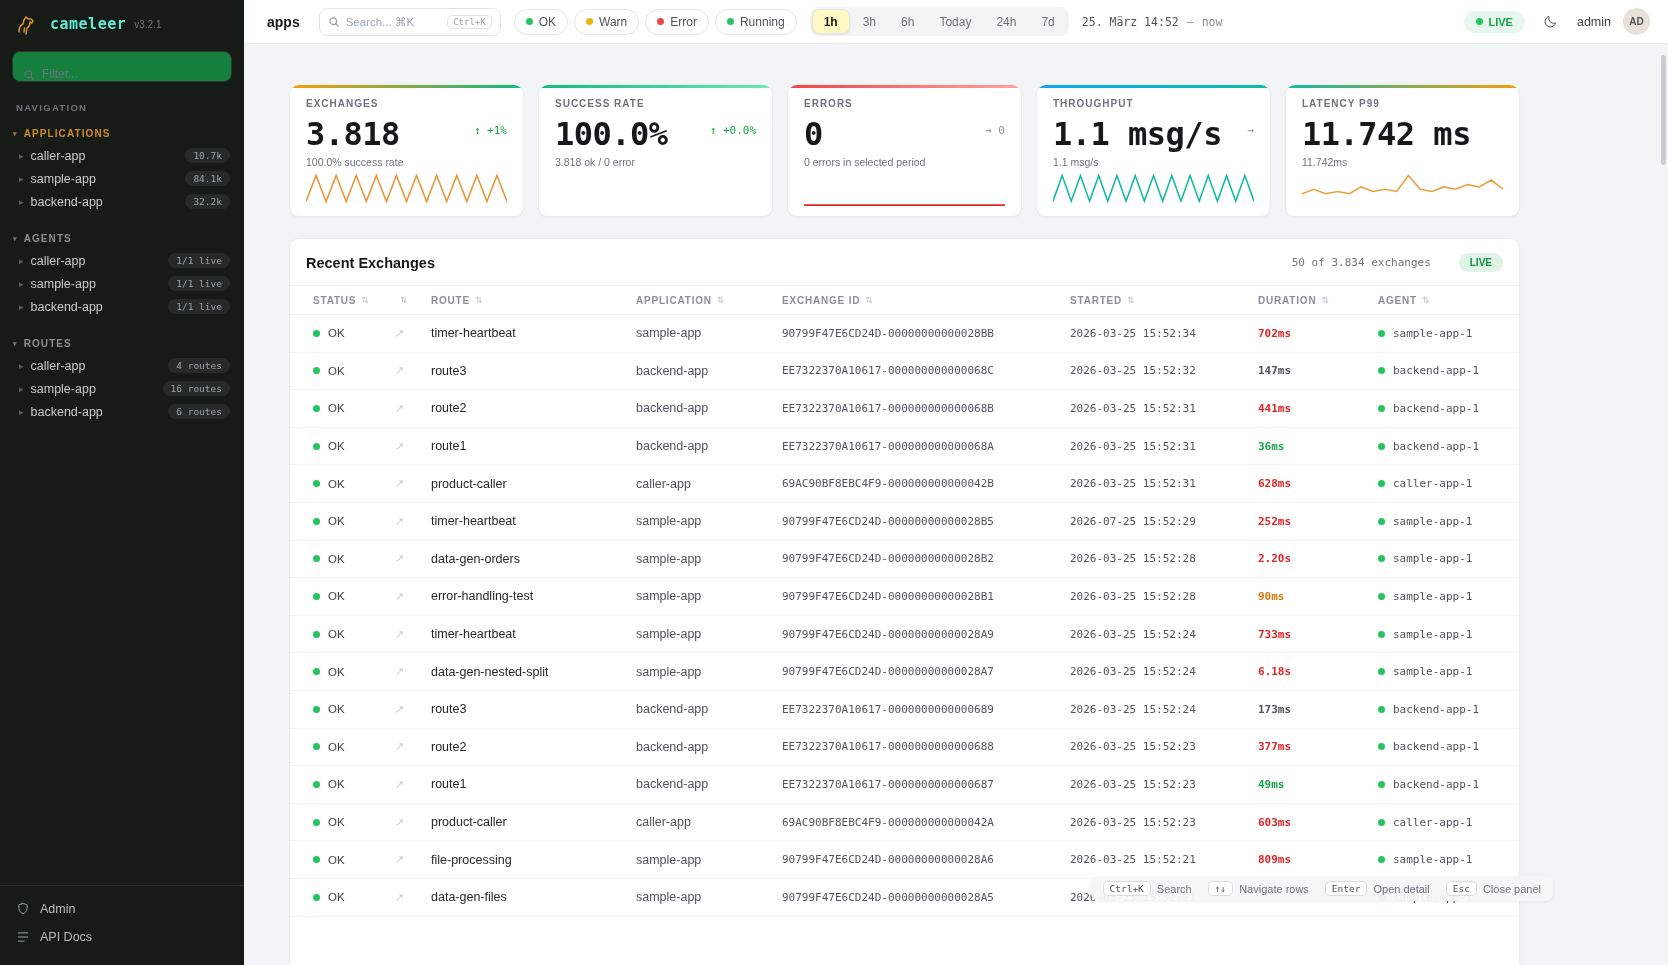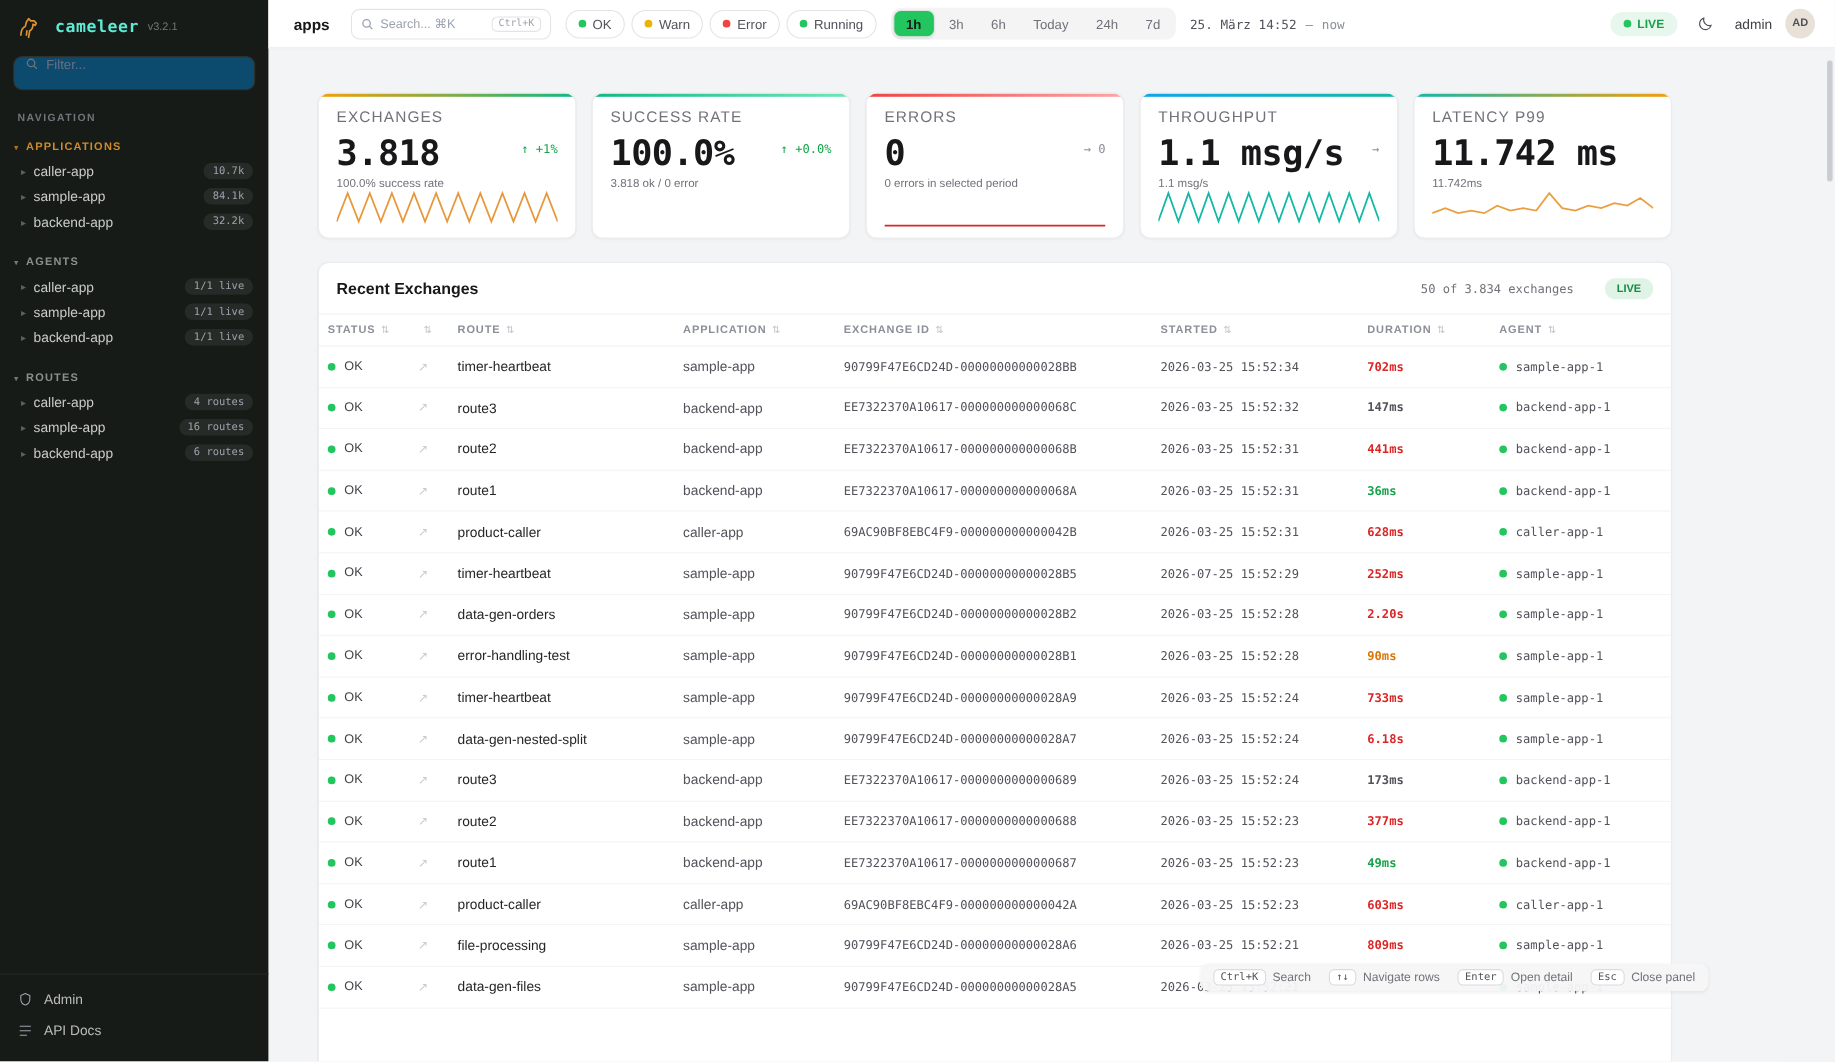--- a/index.html
+++ b/index.html
@@ -6,21 +6,21 @@
   * { margin:0; padding:0; box-sizing:border-box; }
   html,body { width:1668px; height:965px; overflow:hidden; background:#f3f4f5;
     font-family:"Liberation Sans", sans-serif; color:#27272a; }
   .app { display:flex; width:100%; height:100%; }
 
   
   .sidebar { width:244px; flex-shrink:0; background:#171b17; display:flex; flex-direction:column; padding-top:13px; }
   .logo-row { display:flex; align-items:center; gap:8px; padding:0 16px 14px; cursor:pointer; }
   .logo-name { color:#5eead4; font-weight:700; font-size:15px; letter-spacing:.5px; font-family:"DejaVu Sans Mono", monospace; }
   .logo-ver { color:#71767b; font-size:10px; }
-  .filter-box { margin:2px 12px 20px; display:flex; align-items:flex-start; gap:7px; background:#0c4a6e; border:1px solid #2c322c; border-radius:8px; height:31px; padding:0 10px; }
+  .filter-box { margin:2px 12px 20px; display:flex; align-items:flex-end; gap:7px; background:#15803d; border:1px solid #2c322c; border-radius:8px; height:31px; padding:0 10px; }
   .filter-box svg { flex-shrink:0; }
   .filter-box input { flex:1; background:transparent; border:none; outline:none; color:#d4d4d8; font-size:12px; }
   .filter-box input::placeholder { color:#6b7280; }
   .nav-label { padding:0 16px; font-size:9.5px; letter-spacing:1.3px; color:#71757a; font-weight:700; margin-bottom:12px; }
   .sb-section { margin-bottom:17px; }
   .sec-title { display:flex; align-items:center; gap:6px; padding:3px 16px 5px 13px; font-size:10px; letter-spacing:1.1px; font-weight:700; color:#8b908b; cursor:pointer; }
   .sec-title.active { color:#cf8a2d; }
   .sec-caret { font-size:7px; opacity:.8; }
   .sb-item { display:flex; align-items:center; gap:7px; padding:4px 14px 4px 19px; font-size:12.5px; color:#c9cbc9; cursor:pointer; }
   .chev { color:#5c625c; font-size:9px; }
@@ -35,51 +35,51 @@
   .ctx { font-weight:700; font-size:14px; color:#18181b; margin-right:6px; }
   .searchbar { width:182px; height:28px; border:1px solid #e4e4e7; border-radius:8px; display:flex; align-items:center; padding:0 8px; gap:6px; background:#fff; }
   .searchbar input { flex:1; min-width:0; border:none; outline:none; font-size:11.5px; color:#3f3f46; background:transparent; }
   .searchbar input::placeholder { color:#9ca3af; }
   .kbd-badge { font-size:9px; color:#a1a1aa; border:1px solid #e4e4e7; border-radius:5px; padding:1px 5px; font-family:"DejaVu Sans Mono", monospace; white-space:nowrap; }
   .chips { display:flex; gap:6px; }
   .chip { display:flex; align-items:center; gap:6px; height:26px; padding:0 11px; border:1px solid #e4e4e7; border-radius:999px; font-size:12px; color:#52525b; background:#fff; cursor:pointer; }
   .dot { width:7px; height:7px; border-radius:50%; flex-shrink:0; }
   .ranges { display:flex; align-items:center; background:#f4f4f5; border-radius:9px; padding:2px; gap:1px; }
   .range { height:25px; padding:0 11px; border-radius:7px; font-size:12px; color:#71717a; background:transparent; border:1px solid transparent; display:flex; align-items:center; cursor:pointer; }
-  .range.active { background:#22c55e; color:#18181b; border-color:#e4e4e7; box-shadow:0 1px 2px rgba(0,0,0,.08); font-weight:600; }
+  .range.active { background:#fef9c3; color:#18181b; border-color:#e4e4e7; box-shadow:0 1px 2px rgba(0,0,0,.08); font-weight:600; }
   .daterange { display:flex; gap:8px; align-items:center; font-family:"DejaVu Sans Mono", monospace; font-size:11.5px; color:#52525b; white-space:nowrap; }
   .daterange .sep, .daterange .now { color:#8a8f98; }
   .right-group { margin-left:auto; display:flex; align-items:center; gap:12px; }
   .live-pill { display:flex; align-items:center; gap:6px; background:#e8f7ee; color:#17a34a; font-size:11px; font-weight:700; padding:5px 12px; border-radius:999px; }
   .live-dot { width:7px; height:7px; border-radius:50%; background:#22c55e; }
   .icon-btn { width:28px; height:28px; border:none; background:transparent; display:flex; align-items:center; justify-content:center; cursor:pointer; border-radius:50%; }
   .user-name { font-size:12.5px; color:#3f3f46; }
   .avatar { width:27px; height:27px; border-radius:50%; background:#e9e0d8; color:#52525b; font-size:10px; font-weight:700; display:flex; align-items:center; justify-content:center; cursor:pointer; }
 
   
   .content { flex:1; overflow:hidden; padding:40px 148px 0 45px; }
   .stats { display:flex; gap:14px; margin-bottom:21px; }
   .stat-card { flex:1; background:#fff; border-radius:10px; border:1px solid #ececee; box-shadow:0 1px 2px rgba(0,0,0,.04); padding:13px 16px 10px; position:relative; overflow:hidden; height:133px; }
   .accent-bar { position:absolute; top:0; left:0; right:0; height:3px; }
-  .stat-title { font-size:14px; letter-spacing:1px; color:#71717a; font-weight:400; margin-bottom:6px; }
+  .stat-title { font-size:10px; letter-spacing:1px; color:#71717a; font-weight:700; margin-bottom:6px; }
   .stat-value-row { display:flex; justify-content:space-between; align-items:flex-start; }
   .stat-value { font-family:"DejaVu Sans Mono", monospace; font-size:32px; font-weight:700; color:#18181b; letter-spacing:-.5px; }
   .stat-delta { font-family:"DejaVu Sans Mono", monospace; font-size:11px; margin-top:9px; }
   .d-green { color:#16a34a; } .d-gray { color:#8a8f98; }
   .stat-sub { font-size:10.5px; color:#71717a; margin-top:3px; }
   .spark { position:absolute; left:16px; right:16px; bottom:9px; height:37px; width:calc(100% - 32px); }
 
   
   .table-card { background:#fff; border-radius:10px; border:1px solid #ececee; box-shadow:0 1px 2px rgba(0,0,0,.04); overflow:hidden; height:760px; }
   .tc-head { display:flex; align-items:center; padding:14px 16px 13px; }
   .tc-title { font-size:14.5px; font-weight:700; color:#18181b; }
   .tc-right { margin-left:auto; display:flex; gap:28px; align-items:center; }
   .tc-summary { font-size:11px; color:#71717a; font-family:"DejaVu Sans Mono", monospace; }
   .tc-live { background:#dff4e6; color:#178a43; font-size:10px; font-weight:700; padding:4px 11px; border-radius:999px; }
-  .thead, .trow { display:grid; grid-template-columns:82px 36px 205px 146px 288px 188px 120px 1fr; align-items:center; padding:0 8px; }
+  .thead, .trow { display:grid; grid-template-columns:82px 36px 205px 146px 288px 188px 120px 1fr; align-items:center; padding:0 23px; }
   .thead { height:30px; border-top:1px solid #f0f0f1; border-bottom:1px solid #f0f0f1; }
   .th { font-size:10px; letter-spacing:.8px; color:#8a8f98; font-weight:700; display:flex; gap:5px; align-items:center; cursor:pointer; }
   .sort { color:#c0c3c9; font-size:9px; font-weight:400; }
   .trow { height:37.6px; border-bottom:1px solid #f4f4f5; cursor:pointer; }
   .status-cell { display:flex; align-items:center; gap:8px; font-size:11.5px; color:#3f3f46; }
   .arrow-cell { color:#c7c9ce; font-size:11px; }
   .route-cell { font-size:12.5px; color:#27272a; }
   .app-cell { font-size:12.5px; color:#52525b; }
   .id-cell, .start-cell { font-family:"DejaVu Sans Mono", monospace; font-size:11px; color:#52525b; }
   .dur-cell { font-family:"DejaVu Sans Mono", monospace; font-size:11px; font-weight:600; }

